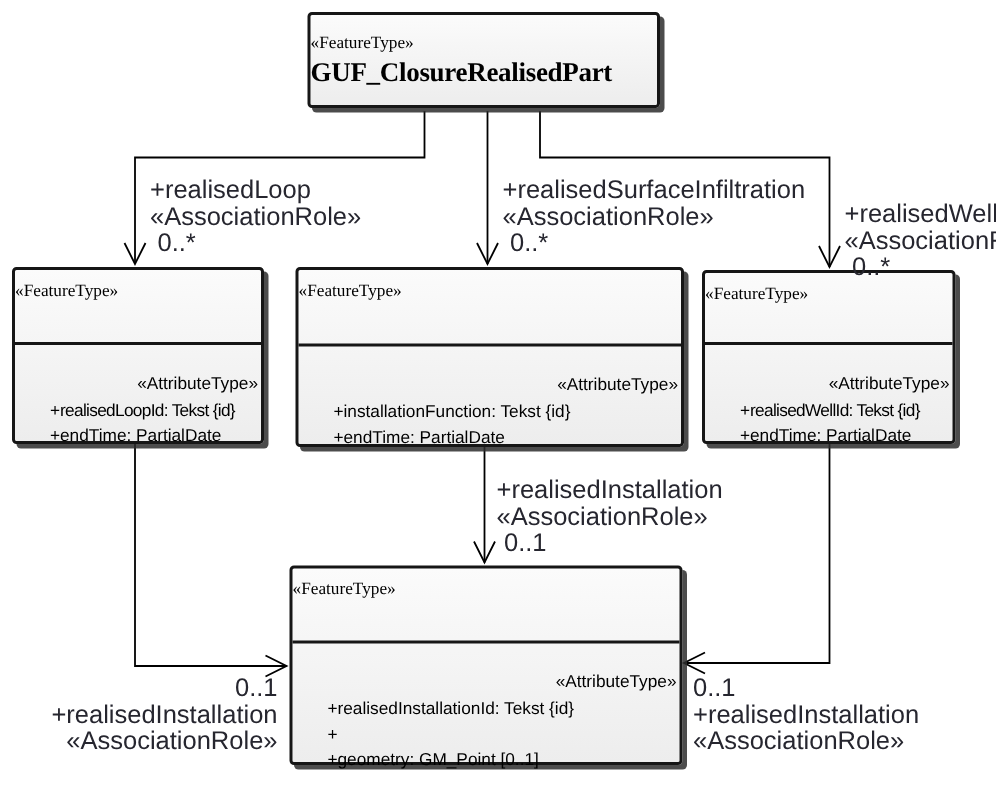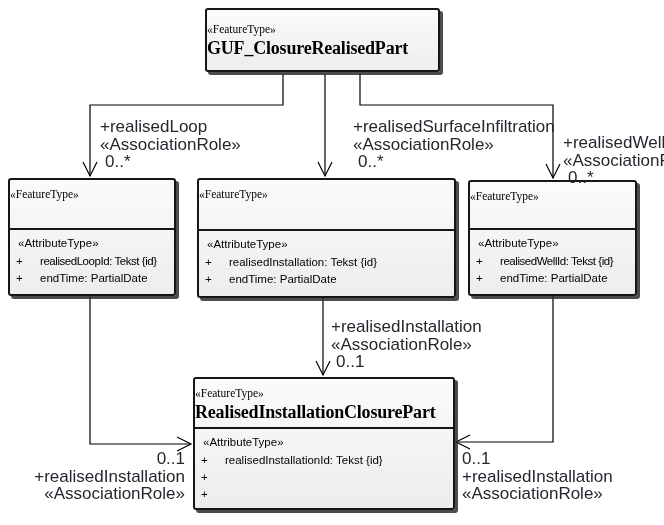--- a/index.html
+++ b/index.html
@@ -13,21 +13,21 @@
   .uml-class {
     position:absolute; box-sizing:border-box;
     background:linear-gradient(180deg,#fbfbfb 0%,#ededed 100%);
     border:2px solid #161616; border-radius:3px;
     box-shadow:3px 3px 0 rgba(45,45,45,0.85);
     color:#000;
   }
   .uml-head { text-align:left; padding-top:8px; box-sizing:border-box;font-family:Liberation Serif, serif; }
   .stereotype { font-size:11.5px; }
   .cls-name  { font-size:18px; font-weight:bold; margin-top:3px; letter-spacing:-0.2px; white-space:nowrap; }
-  .uml-attrs { border-top:2px solid #161616; padding:7px 2px 4px 6px; }
+  .uml-attrs { border-top:2px solid #161616; padding:20px 2px 4px 6px;text-align:right; }
   .attr-stereo { font-size:11.5px; margin:0 0 6px 2px; }
   .attr-row { display:flex; font-size:11.5px; margin-bottom:5px; white-space:nowrap; }
   .attr-row .vis { flex:0 0 24px; }
   .attr-row .squeeze { letter-spacing:-0.45px; }
 
   #box-guf     { left:205px; top:8px;   width:235px; height:64px; }
   #box-guf .uml-head { padding-top:13px; }
   #box-loop    { left:8px;   top:178px; width:168px; height:118px; }
   #box-loop .uml-head    { height:48px; }
   #box-surface { left:197px; top:178px; width:259px; height:120px; }
@@ -36,21 +36,21 @@
   #box-well .uml-head    { height:46px; }
   #box-install { left:193px; top:377px; width:262px; height:133px; }
   #box-install .uml-head { height:48px; }
 
   .edge-label {
     position:absolute; font-size:17px; line-height:17.5px;
     color:#26262f; white-space:nowrap;
   }
   .edge-label .mult-indent { padding-left:5px; }
   #lbl-loop    { left:100px; top:118px; }
-  #lbl-surface { left:353px; top:118px; }
+  #lbl-surface { left:335px; top:118px; }
   #lbl-well    { left:563px; top:134px; }
   #lbl-mid     { left:331px; top:318px; }
   #lbl-left    { right:479px; top:450px; text-align:right; }
   #lbl-right   { left:462px; top:450px; }
 </style>
 </head>
 <body>
 
 <div class="canvas">
 
@@ -106,21 +106,21 @@
   </div>
 
   <div class="uml-class" id="box-surface">
     <div class="uml-head">
       <div class="stereotype">«FeatureType»</div>
     </div>
     <div class="uml-attrs">
       <div class="attr-stereo">«AttributeType»</div>
       <div class="attr-row">
         <span class="vis">+</span>
-        <span>realisedInstallation: Tekst {id}</span>
+        <span>installationFunction: Tekst {id}</span>
       </div>
       <div class="attr-row">
         <span class="vis">+</span>
         <span>endTime: PartialDate</span>
       </div>
     </div>
   </div>
 
   <div class="uml-class" id="box-well">
     <div class="uml-head">
@@ -135,33 +135,33 @@
       <div class="attr-row">
         <span class="vis">+</span>
         <span>endTime: PartialDate</span>
       </div>
     </div>
   </div>
 
   <div class="uml-class" id="box-install">
     <div class="uml-head">
       <div class="stereotype">«FeatureType»</div>
-      <div class="cls-name">RealisedInstallationClosurePart</div>
     </div>
     <div class="uml-attrs">
       <div class="attr-stereo">«AttributeType»</div>
       <div class="attr-row">
         <span class="vis">+</span>
         <span>realisedInstallationId: Tekst {id}</span>
       </div>
       <div class="attr-row">
         <span class="vis">+</span>
       </div>
       <div class="attr-row">
         <span class="vis">+</span>
+        <span>geometry: GM_Point [0..1]</span>
       </div>
     </div>
   </div>
 
   <div class="edge-label" id="lbl-loop">
     <div>+realisedLoop</div>
     <div>«AssociationRole»</div>
     <div class="mult-indent">0..*</div>
   </div>
 

